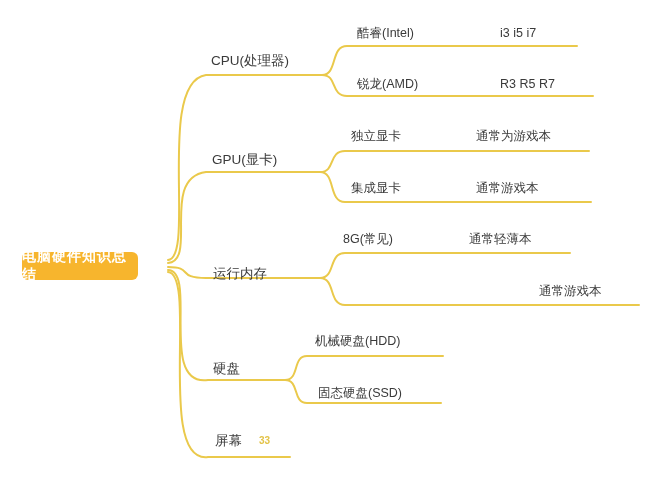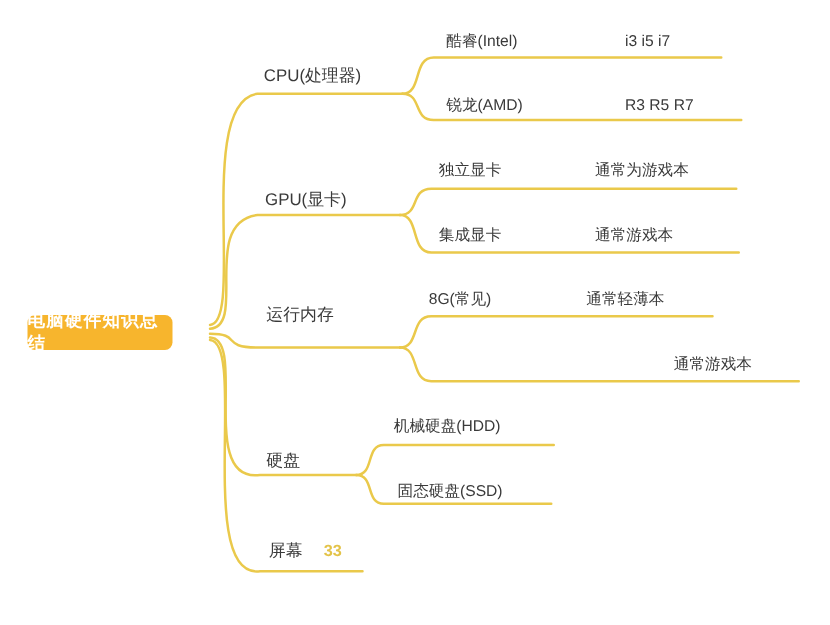--- a/index.html
+++ b/index.html
@@ -17,21 +17,21 @@
   }
   .topic{
     position:absolute;font-size:13.5px;line-height:15px;color:var(--text,#3a3a3a);
     white-space:pre;font-weight:500;
   }
   .node{
     position:absolute;font-size:12.5px;line-height:14px;color:var(--text,#3a3a3a);
     white-space:pre;
   }
   .badge{
-    position:absolute;font-size:13px;line-height:10px;font-weight:bold;
+    position:absolute;font-size:10px;line-height:10px;font-weight:bold;
     color:var(--badge-text,#E3C348);white-space:pre;
   }
 </style>
 </head>
 <body>
 
 <div id="canvas">
 
   <svg id="wires" viewBox="0 0 664 500" xmlns="http://www.w3.org/2000/svg">
 
@@ -53,21 +53,21 @@
     <path class="wire" d="M 285 380 C 300 380 292 356 307 356 H 443"></path>
     <path class="wire" d="M 285 380 C 300 380 292 403 307 403 H 441"></path>
   </svg>
 
   <div class="root-node">
     <span>电脑硬件知识总结</span>
   </div>
 
   <div class="topic" style="left:211px;top:53px;text-align:center;">CPU(处理器)</div>
   <div class="topic" style="left:212px;top:152px;">GPU(显卡)</div>
-  <div class="topic" style="left:213px;top:244px;">运行内存</div>
+  <div class="topic" style="left:213px;top:266px;">运行内存</div>
   <div class="topic" style="left:213px;top:361px;">硬盘</div>
   <div class="topic" style="left:215px;top:433px;">屏幕</div>
   <div class="badge" style="left:259px;top:436px;">33</div>
 
   <div class="node" style="left:357px;top:26px;">酷睿(Intel)</div>
   <div class="node" style="left:500px;top:26px;">i3 i5 i7</div>
   <div class="node" style="left:357px;top:77px;">锐龙(AMD)</div>
   <div class="node" style="left:500px;top:77px;">R3 R5 R7</div>
 
   <div class="node" style="left:351px;top:129px;">独立显卡</div>

